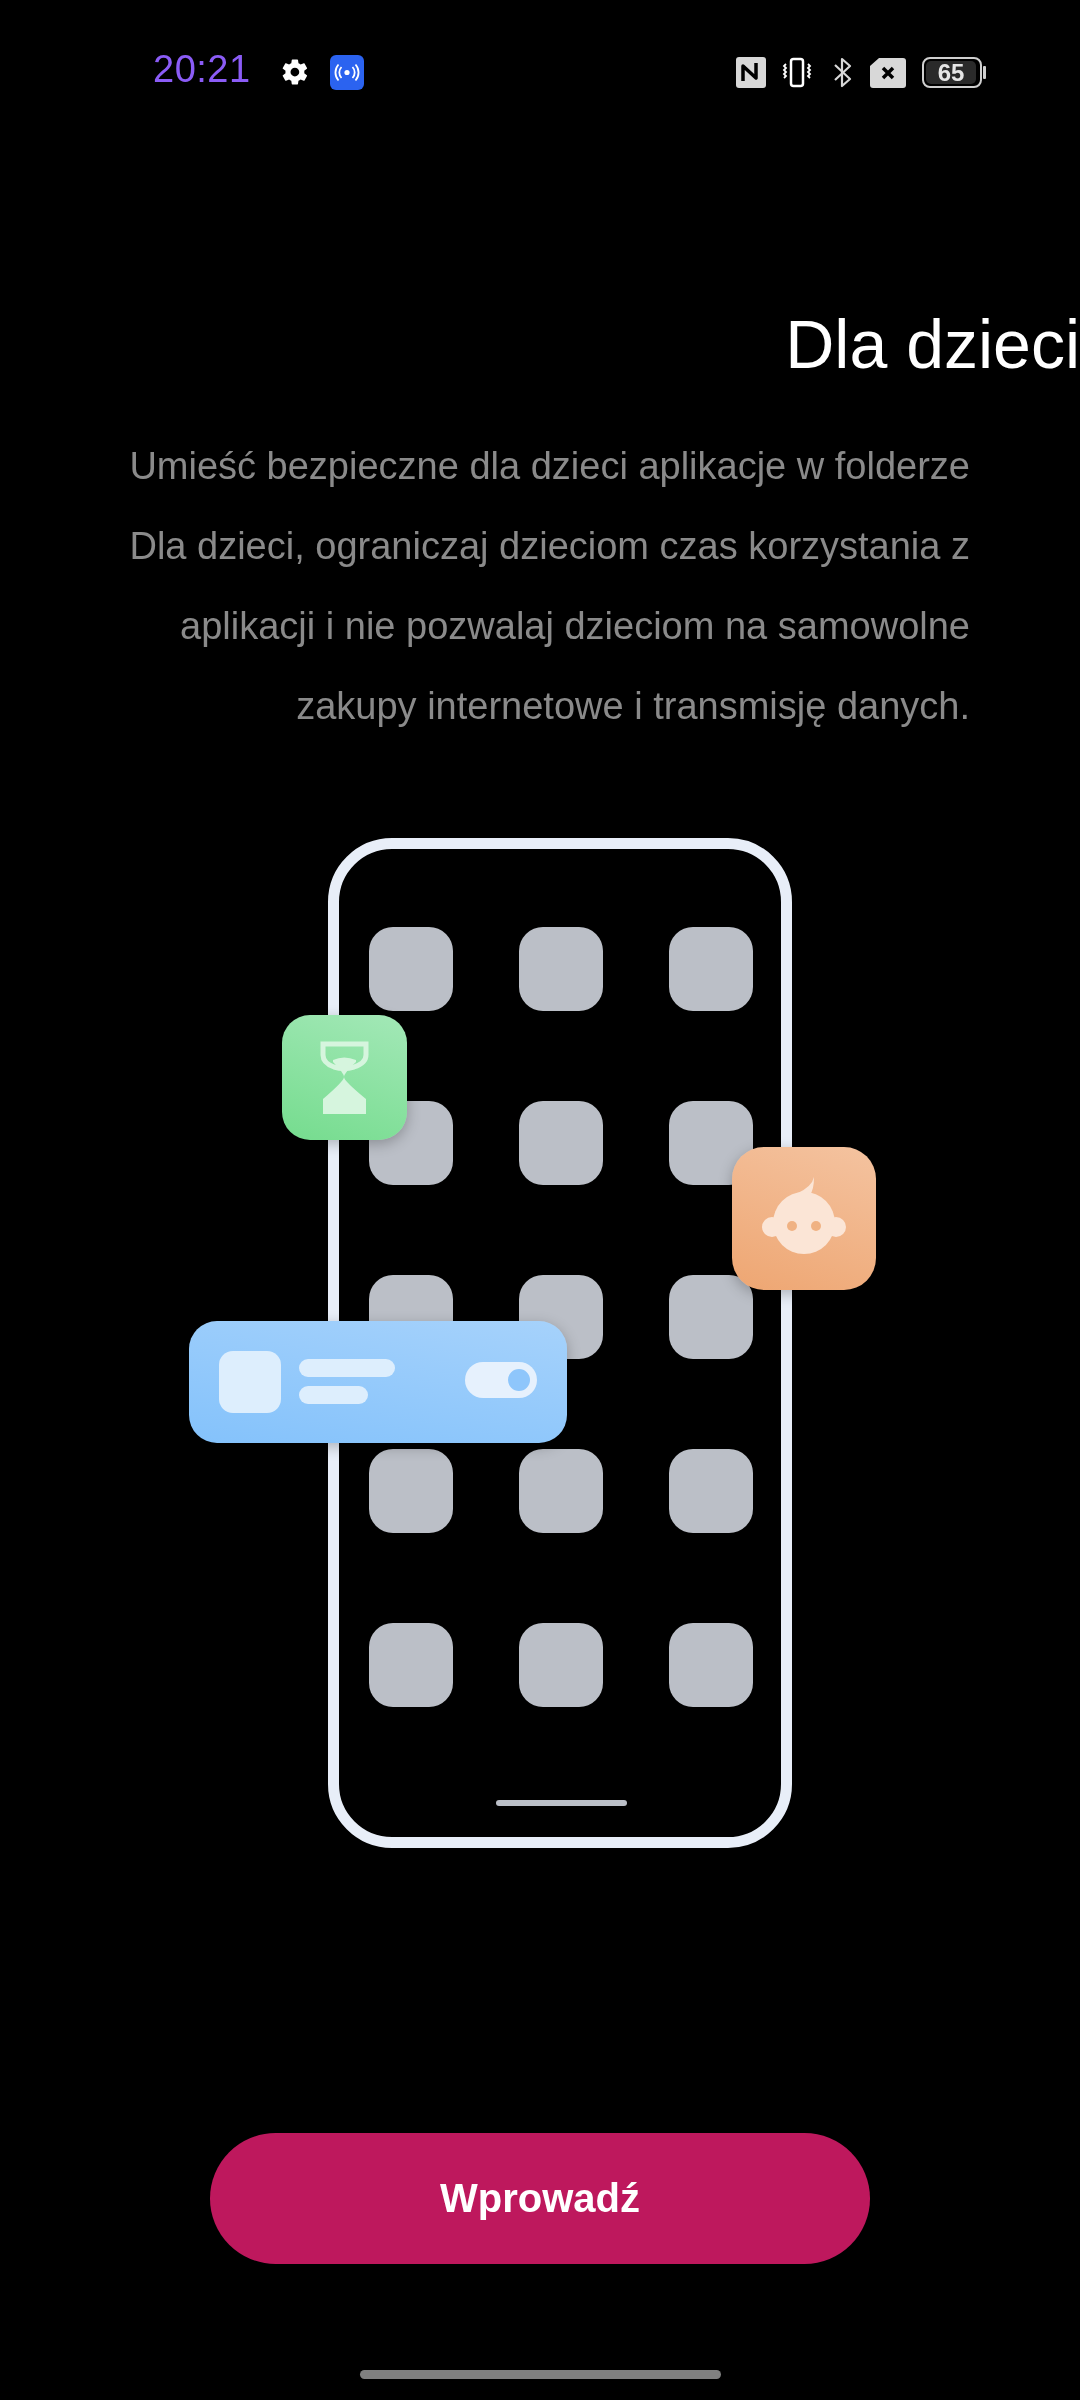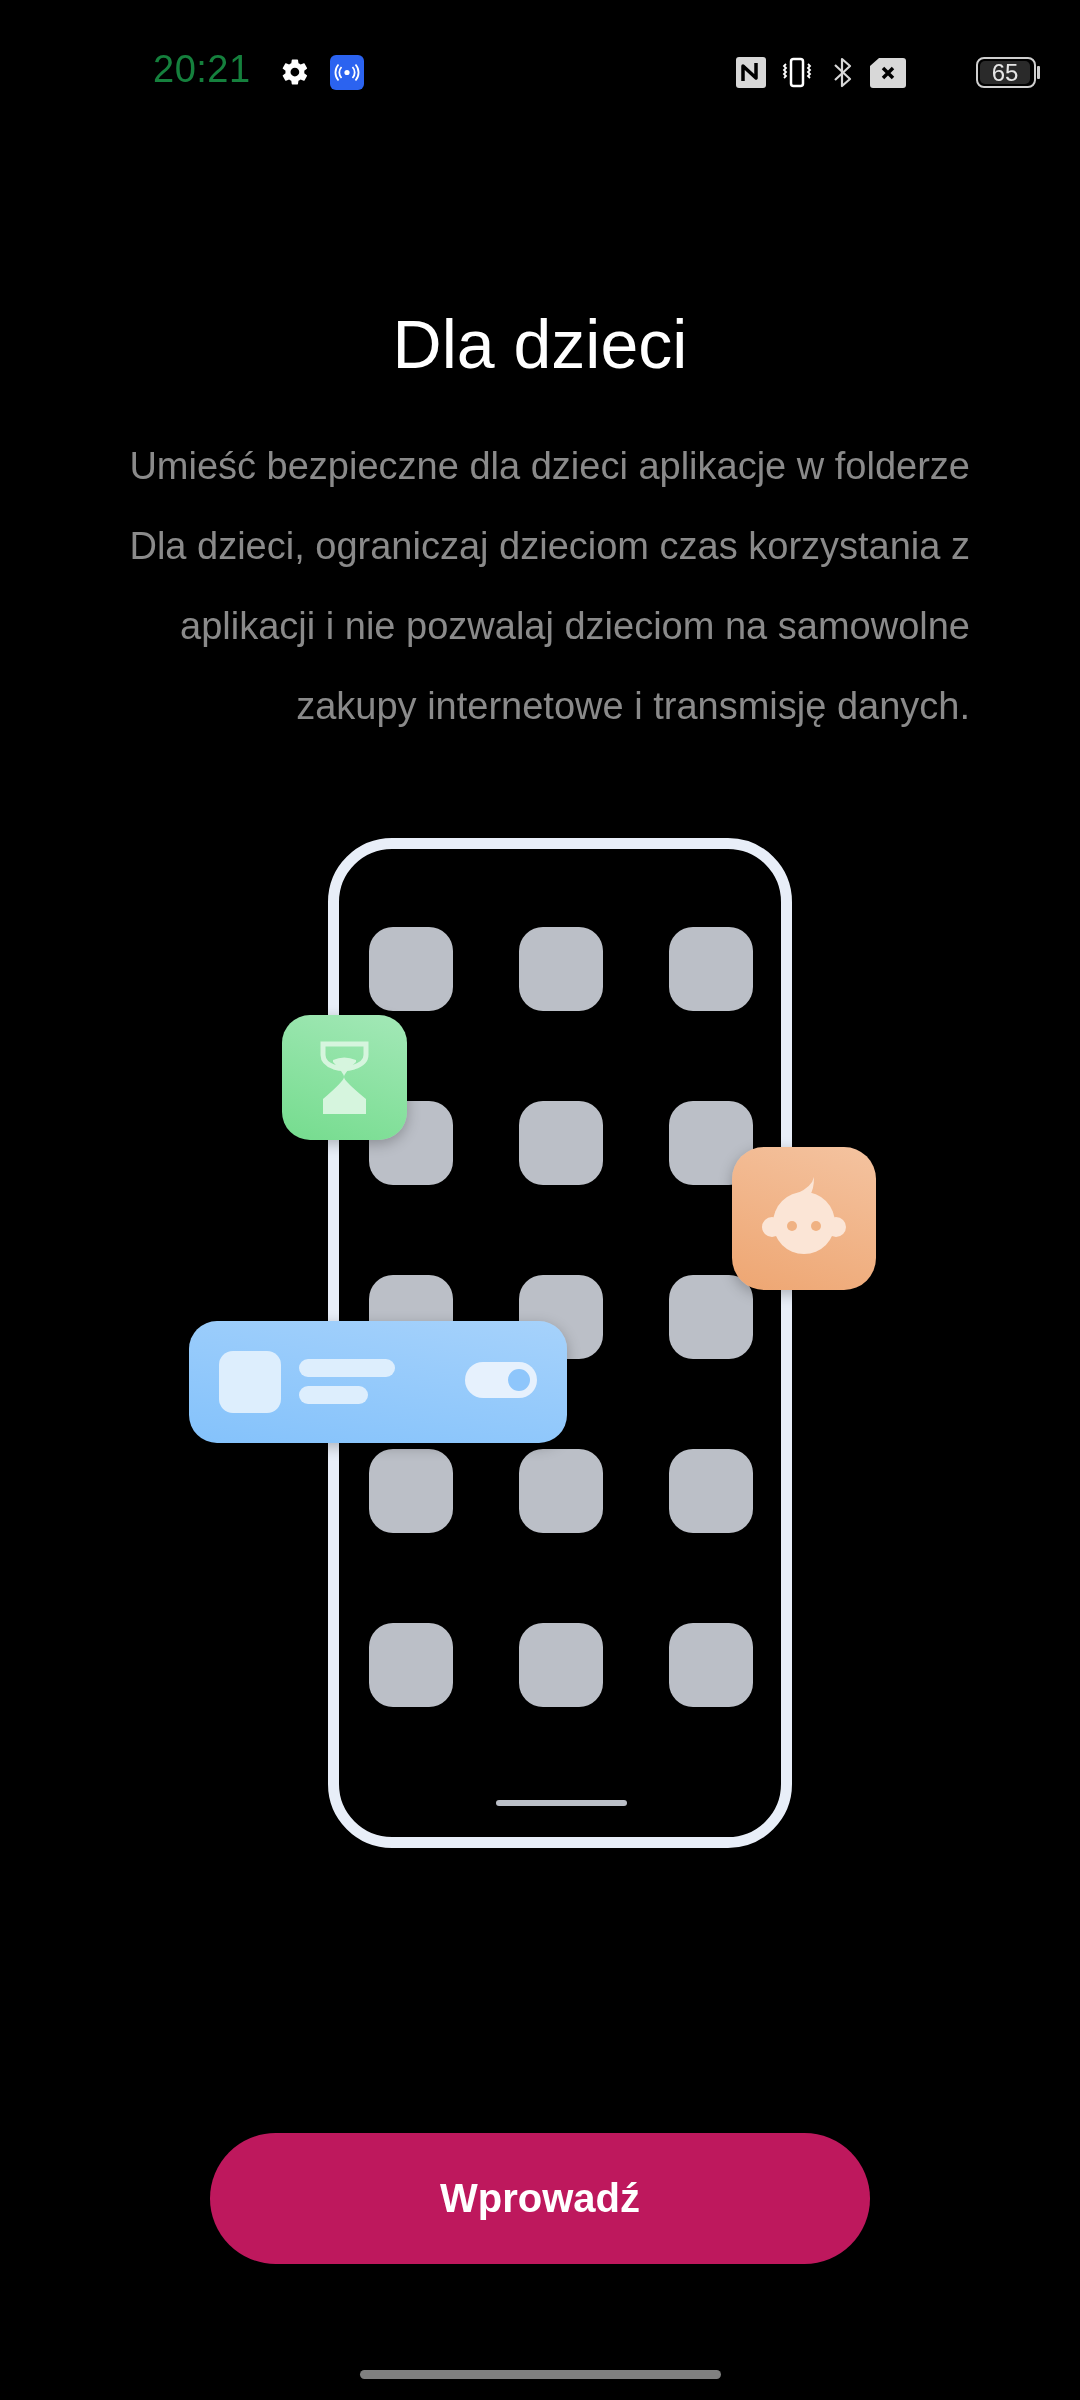--- a/index.html
+++ b/index.html
@@ -1,20 +1,20 @@
 <!DOCTYPE html>
 <html><head>
 <meta charset="utf-8">
 <style>
   html, body { margin:0; padding:0; background:#000; }
   body { width:1080px; height:2400px; position:relative; overflow:hidden; font-family:"Liberation Sans", "DejaVu Sans", sans-serif; color:#fff; }
   .statusbar { position:absolute; left:0; top:0; width:1080px; height:140px; }
-  .time { position:absolute; left:153px; top:48px; font-size:38px; color:#15803d; letter-spacing:0.5px; }
+  .time { position:absolute; left:153px; top:48px; font-size:38px; color:#8b5cf6; letter-spacing:0.5px; }
   .sb-icon { position:absolute; }
-  .title { position:absolute; left:0; top:305px; width:1080px; text-align:center; font-size:68px; color:#fff; }
+  .title { position:absolute; left:0; top:305px; width:1080px; text-align:right; font-size:68px; color:#fff; }
   .desc { position:absolute; left:110px; top:426px; width:860px; text-align:right; font-size:38px; line-height:80px; color:#8a8a8a; }
   .phone { position:absolute; left:328px; top:838px; width:442px; height:988px; border:11px solid #e8eef8; border-radius:64px; }
   .tile { position:absolute; width:84px; height:84px; border-radius:24px; background:#bbbfc7; }
   .phone-bar { position:absolute; left:496px; top:1800px; width:131px; height:6px; border-radius:3px; background:#bbbfc7; }
   .green { position:absolute; left:282px; top:1015px; width:125px; height:125px; border-radius:28px; background:linear-gradient(200deg,#a3e8b7 0%,#75dc8e 100%); box-shadow:0 4px 14px rgba(0,0,0,0.25); }
   .orange { position:absolute; left:732px; top:1147px; width:144px; height:143px; border-radius:32px; background:linear-gradient(200deg,#f4c3a0 0%,#eea672 100%); box-shadow:0 4px 14px rgba(0,0,0,0.25); }
   .widget { position:absolute; left:189px; top:1321px; width:378px; height:122px; border-radius:28px; background:linear-gradient(190deg,#a6d2fb 0%,#84c2fb 100%); box-shadow:0 4px 14px rgba(0,0,0,0.25); }
   .w-sq { position:absolute; left:30px; top:30px; width:62px; height:62px; border-radius:14px; background:#ddeefd; }
   .w-line1 { position:absolute; left:110px; top:38px; width:96px; height:18px; border-radius:9px; background:#ddeefd; }
   .w-line2 { position:absolute; left:110px; top:65px; width:69px; height:18px; border-radius:9px; background:#ddeefd; }
@@ -56,21 +56,21 @@
 
   <svg class="sb-icon" style="left:831px;top:55px" width="24" height="35" viewBox="0 0 24 35">
     <path d="M4 10 L19 24 L11 31 V4 L19 11 L4 25" stroke="#d8d8d8" stroke-width="2.2" fill="none" stroke-linejoin="round"></path>
   </svg>
 
   <svg class="sb-icon" style="left:870px;top:58px" width="36" height="30" viewBox="0 0 36 30">
     <path d="M9 0 H33 a3 3 0 0 1 3 3 V27 a3 3 0 0 1 -3 3 H3 a3 3 0 0 1 -3 -3 V8 Z" fill="#d8d8d8"></path>
     <path d="M13 10 L23 20 M23 10 L13 20" stroke="#000" stroke-width="3.5"></path>
   </svg>
 
-  <div class="sb-icon" style="left:976px;top:57px;width:62px;height:29px;">
+  <div class="sb-icon" style="left:922px;top:57px;width:62px;height:29px;font-weight:bold;">
     <div style="position:absolute;left:0;top:0;width:56px;height:27px;border:2px solid #cfcfcf;border-radius:8px;"></div>
     <div style="position:absolute;left:4px;top:4px;width:50px;height:23px;border-radius:5px;background:#2a2a2a;"></div>
     <div style="position:absolute;left:61px;top:9px;width:3px;height:13px;border-radius:1px;background:#cfcfcf;"></div>
     <div style="position:absolute;left:4px;top:3px;width:50px;text-align:center;font-size:24px;line-height:25px;color:#e6e6e6;">65</div>
   </div>
 </div>
 
 <div class="title">Dla dzieci</div>
 <div class="desc">Umieść bezpieczne dla dzieci aplikacje w folderze Dla dzieci, ograniczaj dzieciom czas korzystania z aplikacji i nie pozwalaj dzieciom na samowolne zakupy internetowe i transmisję danych.</div>
 

